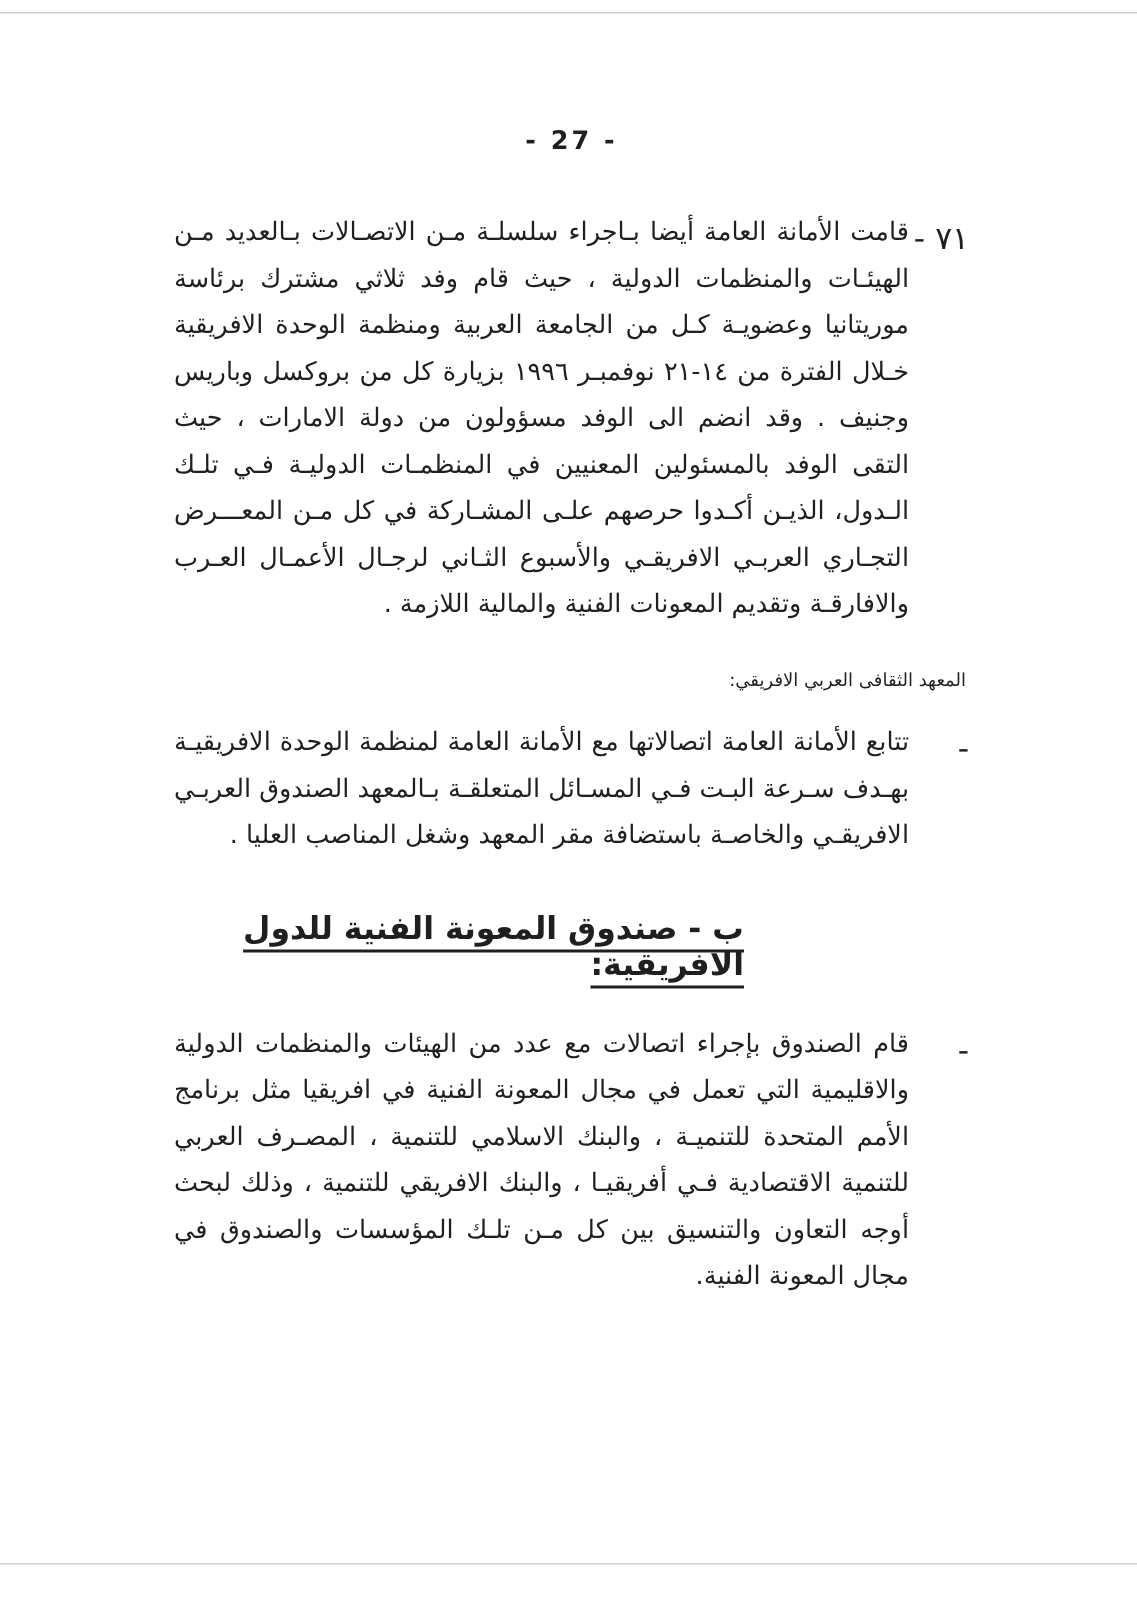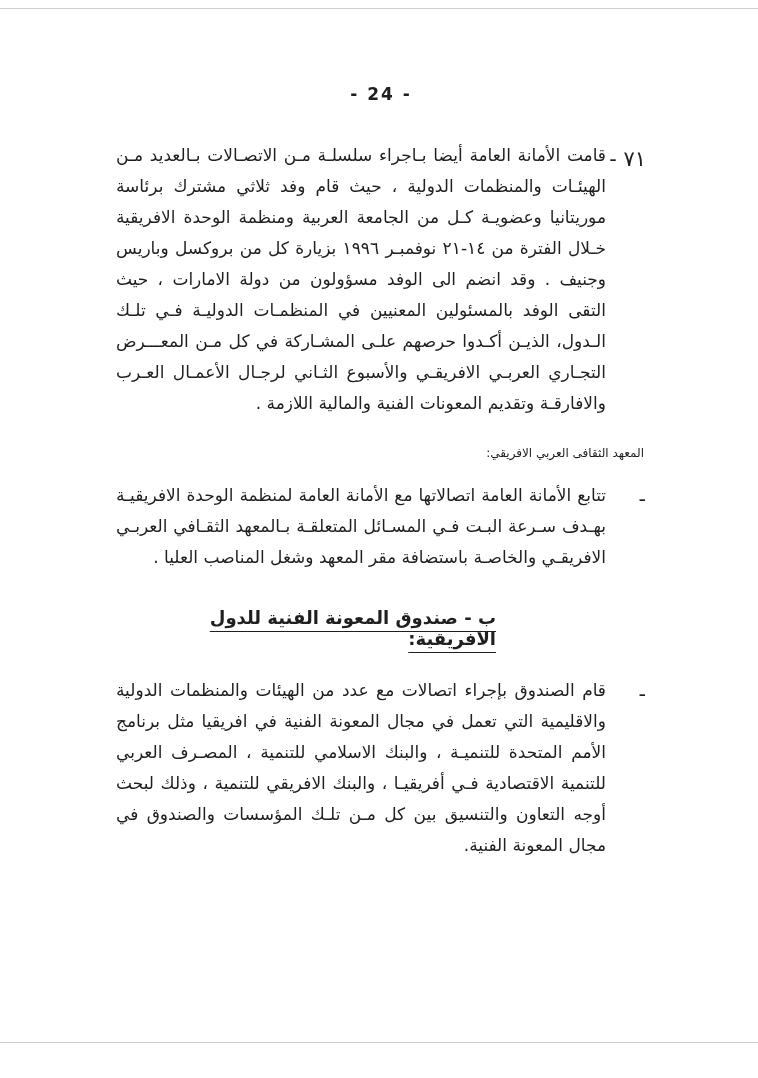--- a/index.html
+++ b/index.html
@@ -52,52 +52,52 @@
     font-size: 17px;
     line-height: 1.82;
     text-align: justify;
     text-justify: inter-word;
   }
   .heading-institute {
     font-size: 12px;
     margin: 28px 2px 20px 0;
   }
   .heading-fund {
-    font-size: 18px;
+    font-size: 21px;
     font-weight: bold;
     margin: 34px 150px 26px 0;
     text-decoration: underline;
     text-underline-offset: 7px;
   }
   .item-71 { margin-top: 0; }
   .item-institute { margin-top: 0; }
   .item-fund { margin-top: 0; }
 </style>
 </head>
 <body>
 
 <div class="page">
 
   <div class="scan-edge scan-edge-top"></div>
   <div class="scan-edge scan-edge-bottom"></div>
 
   <div class="content">
 
-    <div class="page-number">- 24 -</div>
+    <div class="page-number">- 27 -</div>
 
     <div class="item item-71">
       <span class="marker">٧١ -</span>
       <div class="para-text">قامت الأمانة العامة أيضا بـاجراء سلسلـة مـن الاتصـالات بـالعديد مـن الهيئـات والمنظمات الدولية ، حيث قام وفد ثلاثي مشترك برئاسة موريتانيا وعضويـة كـل من الجامعة العربية ومنظمة الوحدة الافريقية خـلال الفترة من ١٤-٢١ نوفمبـر ١٩٩٦ بزيارة كل من بروكسل وباريس وجنيف . وقد انضم الى الوفد مسؤولون من دولة الامارات ، حيث التقى الوفد بالمسئولين المعنيين في المنظمـات الدوليـة فـي تلـك الـدول، الذيـن أكـدوا حرصهم علـى المشـاركة في كل مـن المعـــرض التجـاري العربـي الافريقـي والأسبوع الثـاني لرجـال الأعمـال العـرب والافارقـة وتقديم المعونات الفنية والمالية اللازمة .</div>
     </div>
 
     <div class="heading-institute">المعهد الثقافى العربي الافريقي:</div>
 
     <div class="item item-institute">
       <span class="marker">-</span>
-      <div class="para-text">تتابع الأمانة العامة اتصالاتها مع الأمانة العامة لمنظمة الوحدة الافريقيـة بهـدف سـرعة البـت فـي المسـائل المتعلقـة بـالمعهد الثقـافي العربـي الافريقـي والخاصـة باستضافة مقر المعهد وشغل المناصب العليا .</div>
+      <div class="para-text">تتابع الأمانة العامة اتصالاتها مع الأمانة العامة لمنظمة الوحدة الافريقيـة بهـدف سـرعة البـت فـي المسـائل المتعلقـة بـالمعهد الصندوق العربـي الافريقـي والخاصـة باستضافة مقر المعهد وشغل المناصب العليا .</div>
     </div>
 
     <div class="heading-fund">ب -  صندوق المعونة الفنية للدول الافريقية:</div>
 
     <div class="item item-fund">
       <span class="marker">-</span>
       <div class="para-text">قام الصندوق بإجراء اتصالات مع عدد من الهيئات والمنظمات الدولية والاقليمية التي تعمل في مجال المعونة الفنية في افريقيا مثل برنامج الأمم المتحدة للتنميـة ، والبنك الاسلامي للتنمية ، المصـرف العربي للتنمية الاقتصادية فـي أفريقيـا ، والبنك الافريقي للتنمية ، وذلك لبحث أوجه التعاون والتنسيق بين كل مـن تلـك المؤسسات والصندوق في مجال المعونة الفنية.</div>
     </div>
 
   </div>

